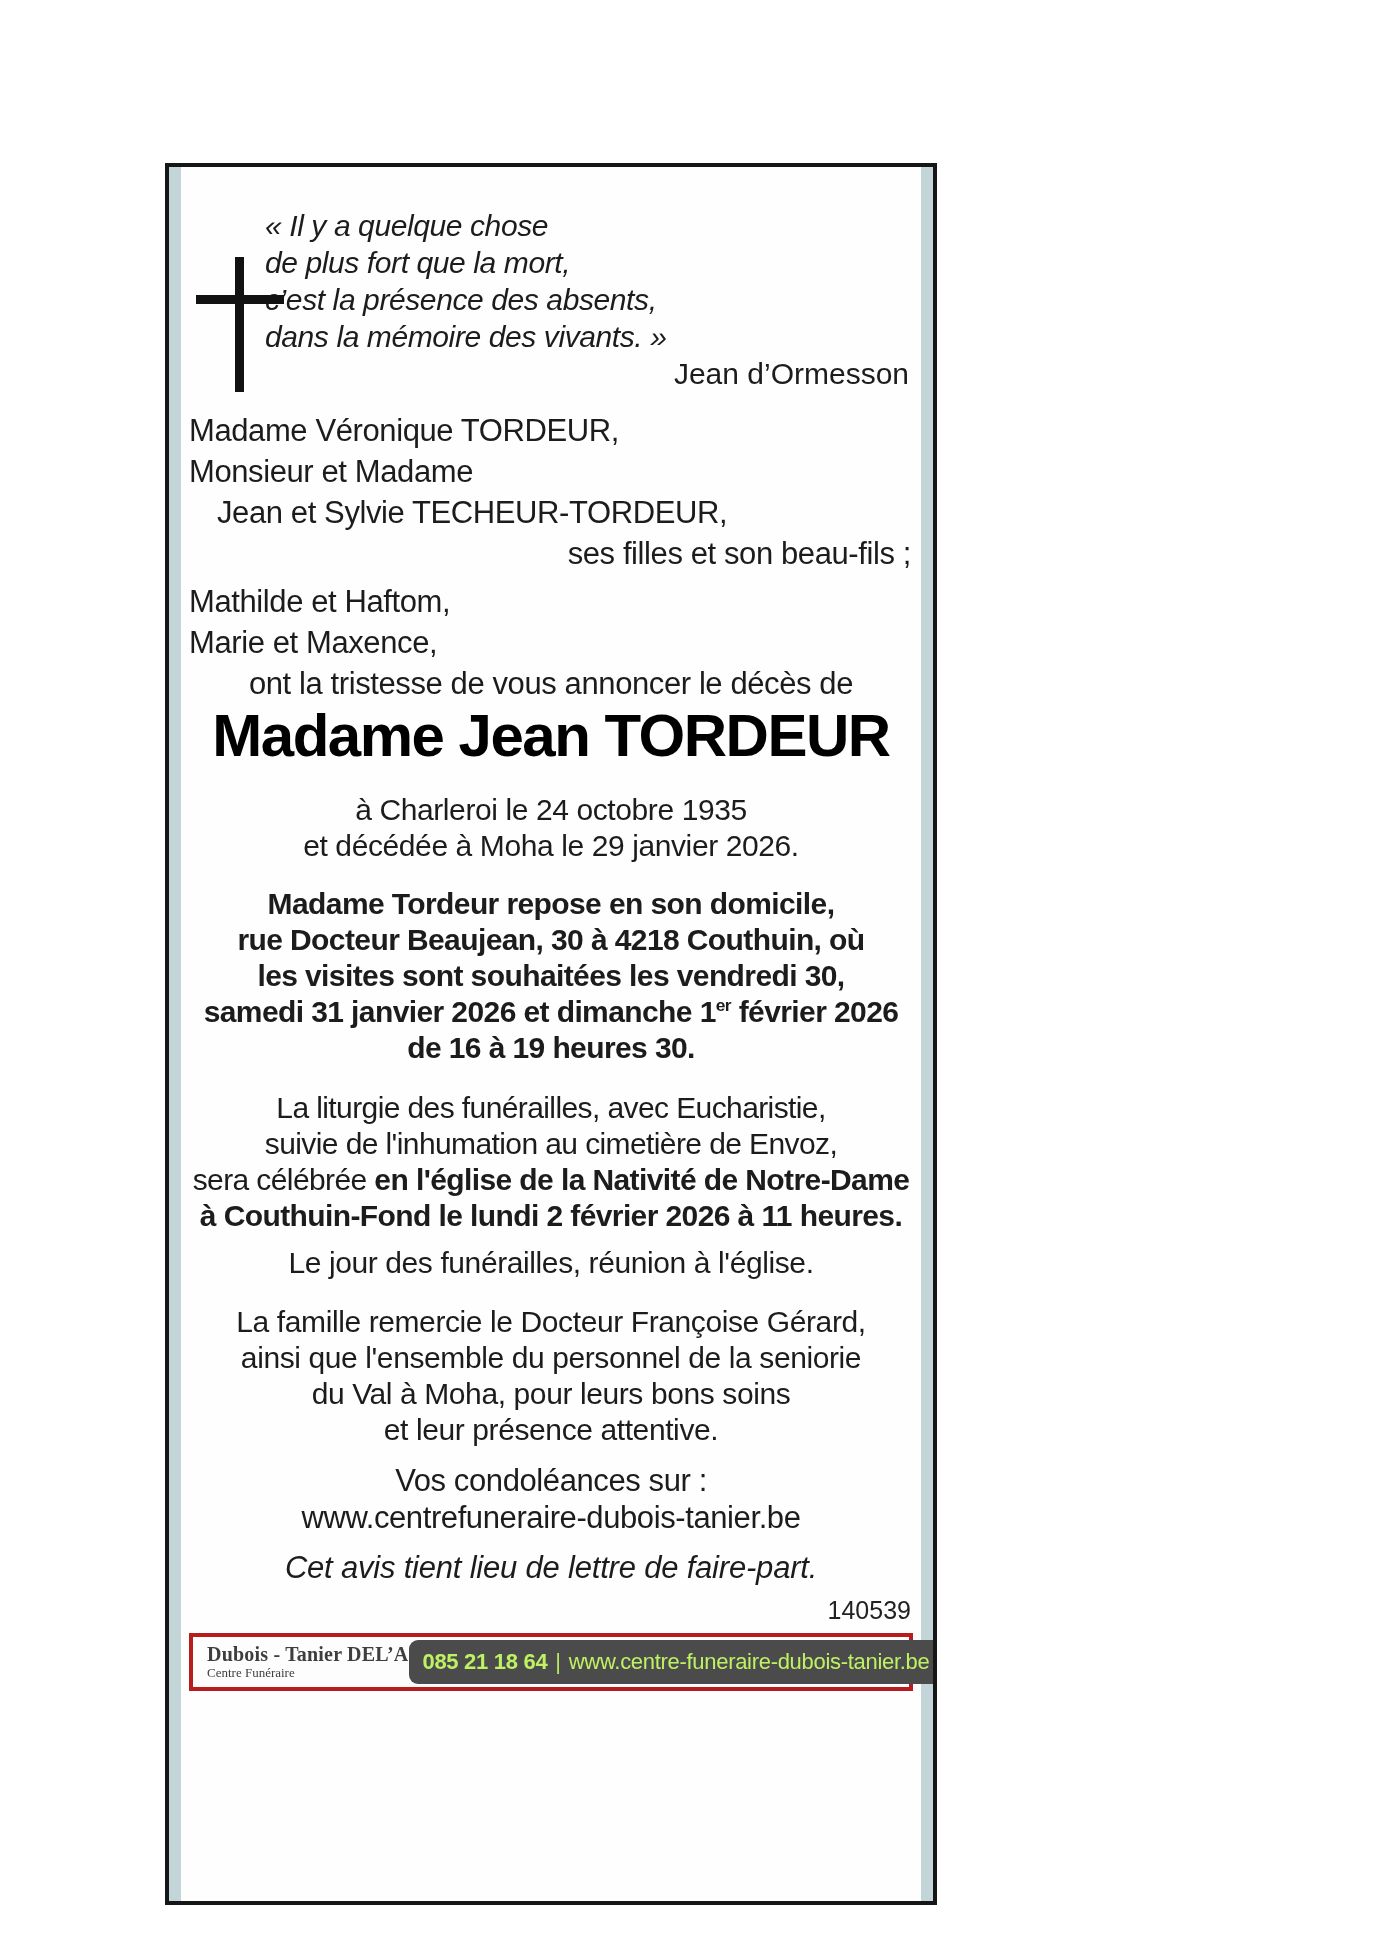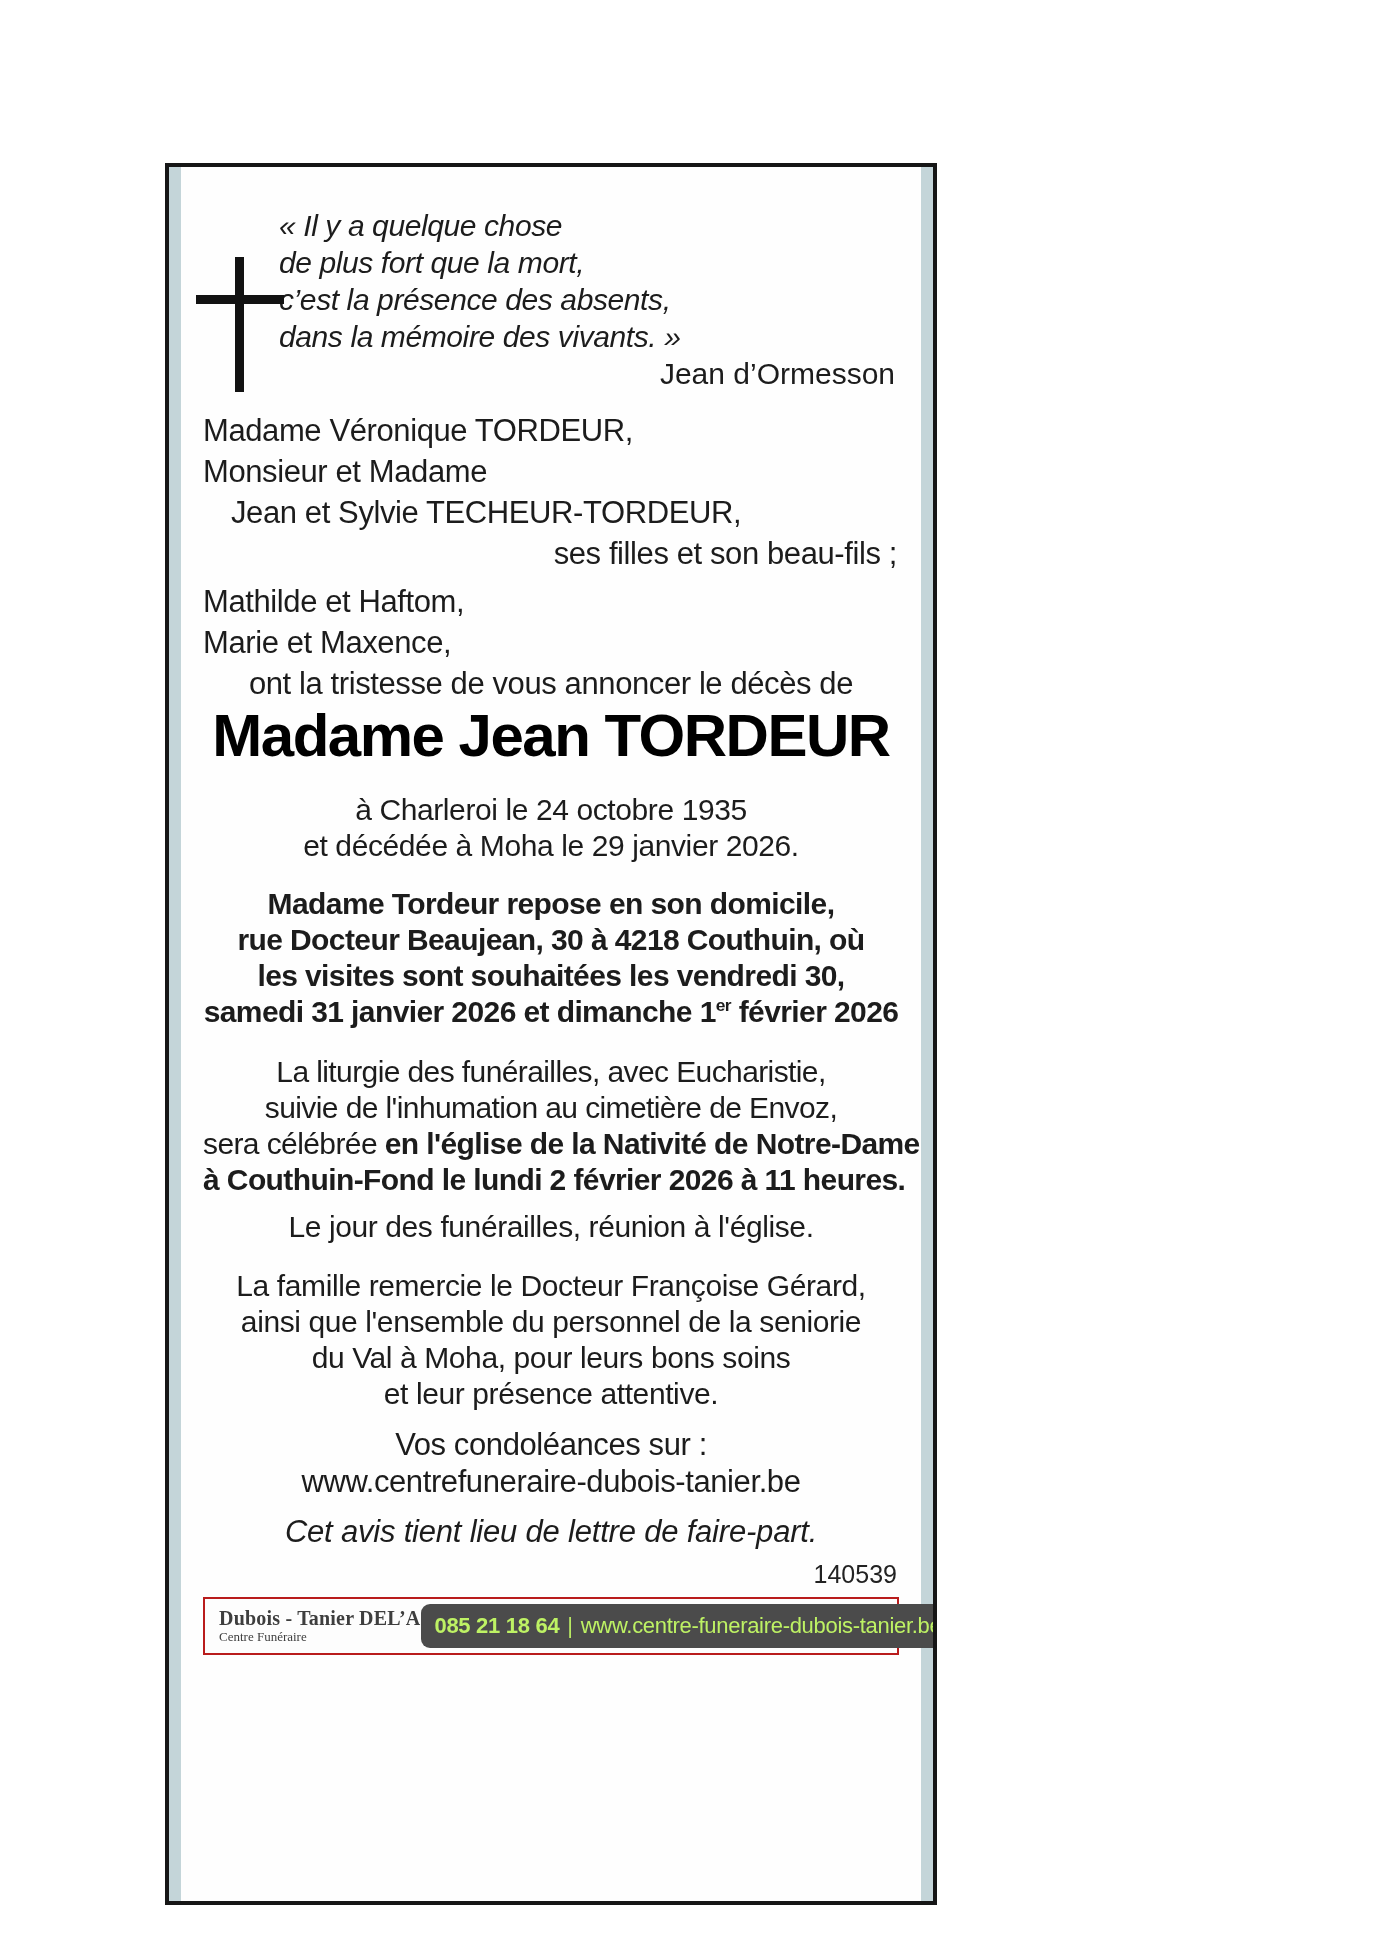--- a/index.html
+++ b/index.html
@@ -5,21 +5,21 @@
   * { margin:0; padding:0; box-sizing:border-box; }
   html,body { width:1378px; height:1949px; background:#ffffff;
               font-family:"Liberation Sans", sans-serif; color:#1c1c1c; }
   .page { position:relative; width:1378px; height:1949px; background:#fff; }
 
   .notice-box { position:absolute; left:165px; top:163px; width:772px; height:1742px;
                 border:4px solid #161616; background:#fefefe; overflow:hidden; }
   .strip { position:absolute; top:0; bottom:0; width:12px; background:#c4d5d9; }
   .strip.left { left:0; } .strip.right { right:0; }
 
-  .content { position:absolute; left:12px; right:12px; top:0; bottom:0; padding:0 22px; }
+  .content { position:absolute; left:12px; right:12px; top:0; bottom:0; padding:0 8px; }
 
   
   .cross { position:absolute; left:0; top:0; width:120px; height:240px; }
   .cross .v { position:absolute; left:54px; top:90px; width:9px; height:135px; background:#121212; }
   .cross .h { position:absolute; left:15px; top:128px; width:88px; height:9px; background:#121212; }
 
   .line { white-space:nowrap; }
 
   .quote-block { padding-top:40px; padding-left:76px; font-size:30px; font-style:italic;
                  line-height:37px; letter-spacing:-0.4px; }
@@ -50,21 +50,21 @@
   .meeting-line { margin-top:12px; text-align:center; font-size:30px; letter-spacing:-0.4px; }
 
   .thanks-block { margin-top:24px; text-align:center; font-size:30px; line-height:36px; letter-spacing:-0.4px; }
 
   .condolence-block { margin-top:14px; text-align:center; font-size:31px; line-height:37px; letter-spacing:-0.4px; }
 
   .notice-line { margin-top:14px; text-align:center; font-style:italic; font-size:31px; letter-spacing:-0.2px; }
 
   .ref-number { margin-top:10px; text-align:right; font-size:25px; color:#222; padding-right:2px; }
 
-  .footer-box { margin-top:8px; height:58px; border:2px solid #b91c1c; background:#fdfdfd;
+  .footer-box { margin-top:8px; height:58px; border:4px solid #b91c1c; background:#fdfdfd;
                 display:flex; align-items:center; }
   .brand { padding-left:14px; font-family:"Liberation Serif", serif; color:#3e3e3e; }
   .brand-name { font-size:20px; font-weight:700; letter-spacing:0.2px; line-height:22px; white-space:nowrap; }
   .brand-sub  { font-size:13px; line-height:16px; white-space:nowrap; }
   .contact-bar { margin-left:auto; margin-right:5px; background:#4b4b4b; border-radius:9px;
                  color:#bef264; font-size:22px; line-height:22px; padding:11px 14px;
                  white-space:nowrap; letter-spacing:-0.3px; }
   .contact-bar .phone { font-weight:700; }
   .contact-bar .sep { margin:0 8px; opacity:0.95; font-weight:300; }
 </style>
@@ -107,20 +107,21 @@
       <div class="dates-block">
         <div class="line">à Charleroi le 24 octobre 1935</div>
         <div class="line">et décédée à Moha le 29 janvier 2026.</div>
       </div>
 
       <div class="repose-block">
         <div class="line">Madame Tordeur repose en son domicile,</div>
         <div class="line">rue Docteur Beaujean, 30 à 4218 Couthuin, où</div>
         <div class="line">les visites sont souhaitées les vendredi 30,</div>
         <div class="line"><span>samedi 31 janvier 2026 et dimanche 1</span><sup>er</sup><span> février 2026</span></div>
+        <div class="line">de 16 à 19 heures 30.</div>
       </div>
 
       <div class="liturgy-block">
         <div class="line">La liturgie des funérailles, avec Eucharistie,</div>
         <div class="line">suivie de l'inhumation au cimetière de Envoz,</div>
         <div class="line"><span>sera célébrée </span><span class="bold-inline">en l'église de la Nativité de Notre-Dame</span></div>
         <div class="line bold-inline">à Couthuin-Fond le lundi 2 février 2026 à 11 heures.</div>
       </div>
 
       <div class="meeting-line line">Le jour des funérailles, réunion à l'église.</div>

